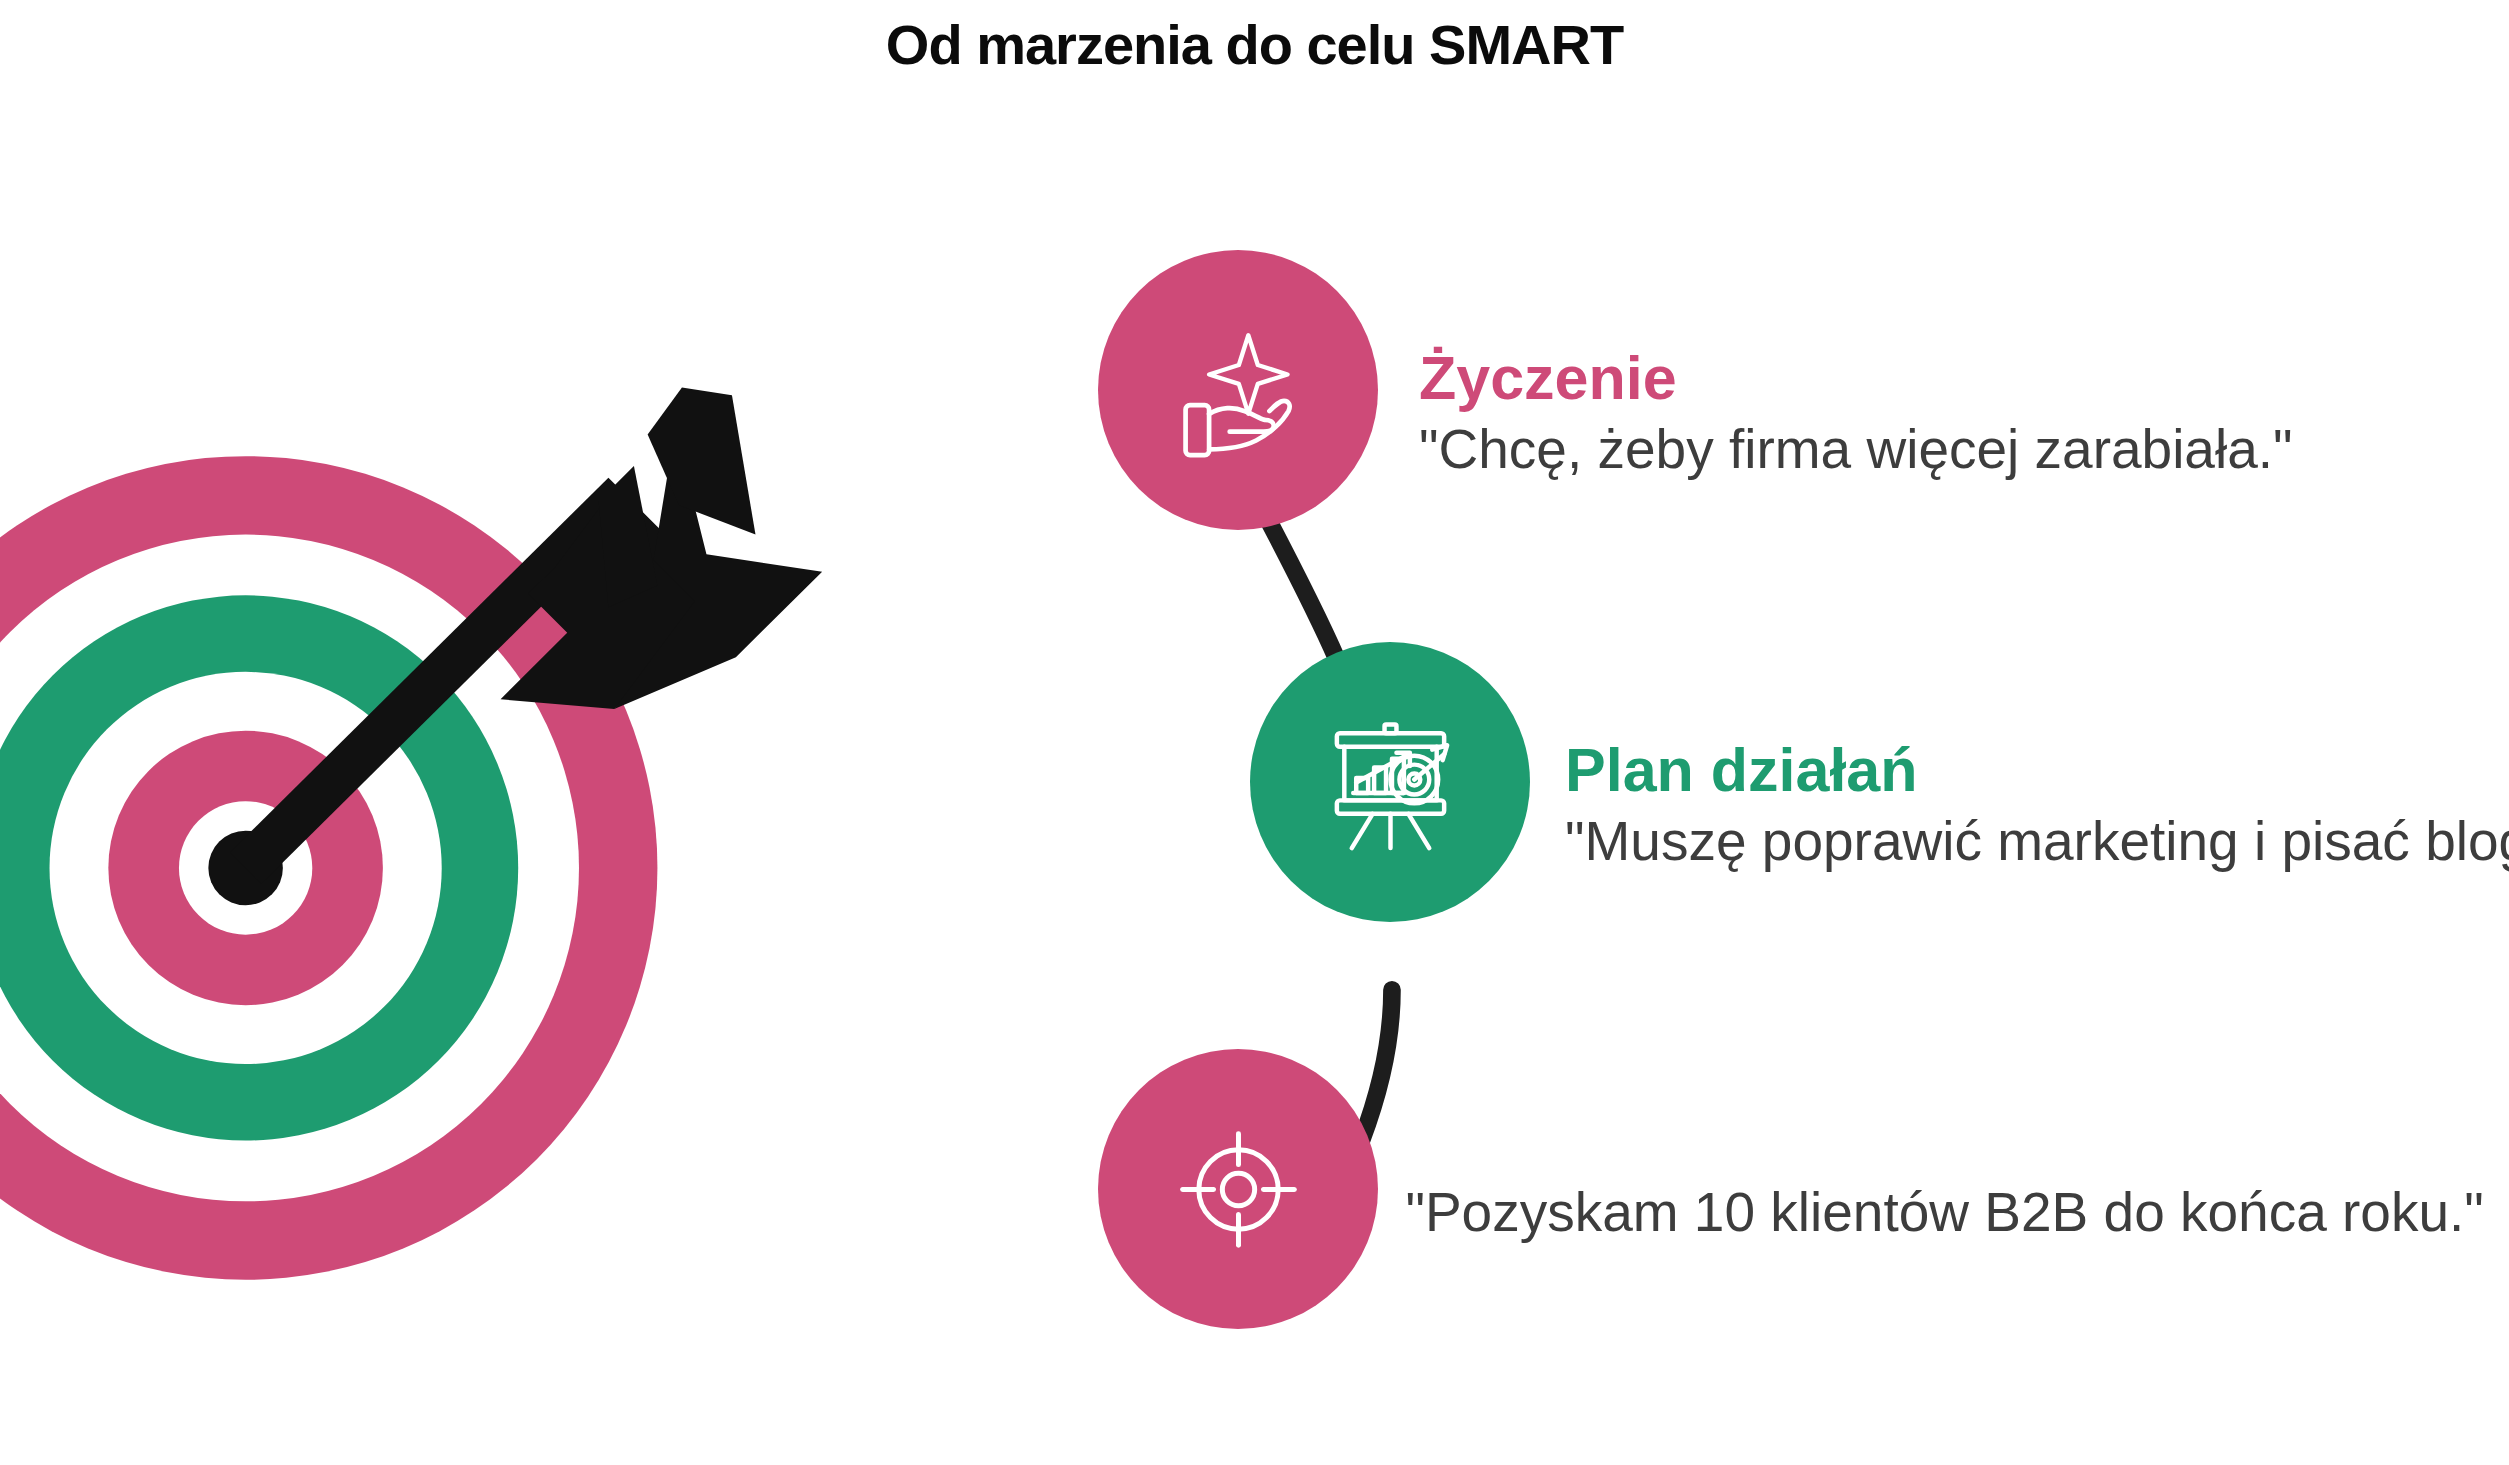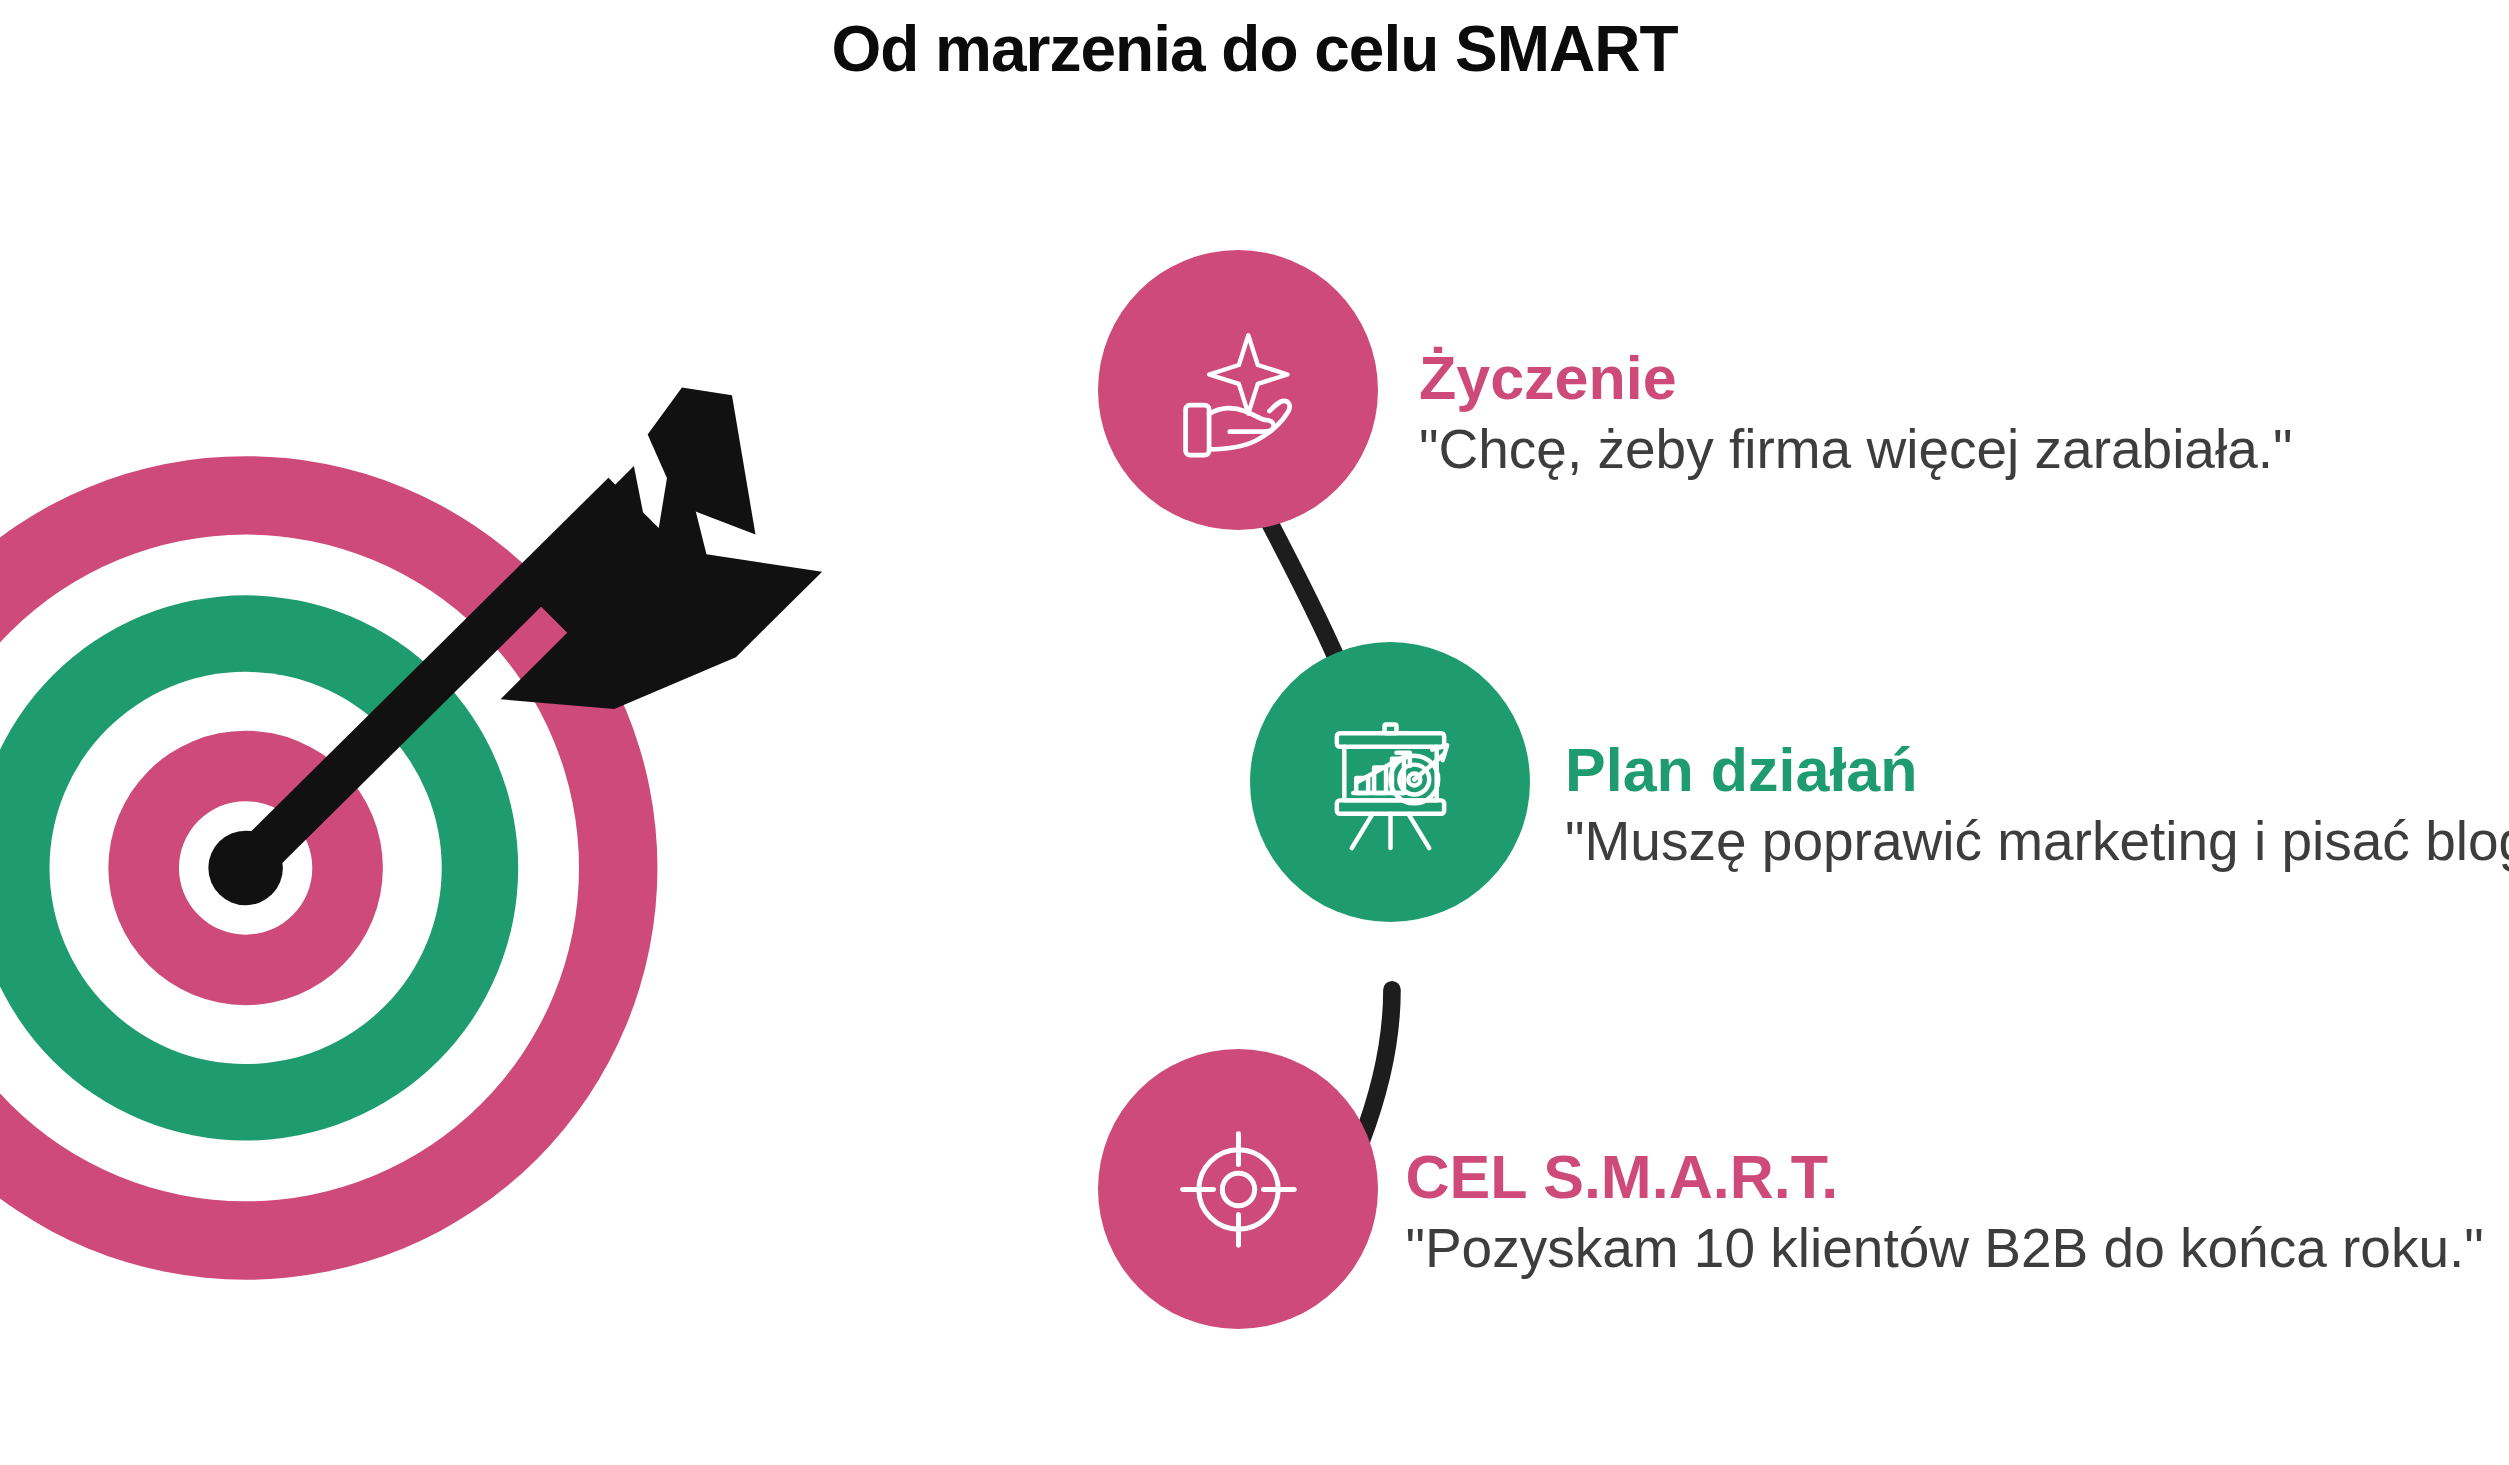--- a/index.html
+++ b/index.html
@@ -16,21 +16,21 @@
     background: #ffffff;
   }
 
   #page-title {
     position: absolute;
     top: 11.8px;
     left: 0;
     width: 2509px;
     text-align: center;
     font-family: "Liberation Sans", sans-serif;
-    font-size: 64px;
+    font-size: 56px;
     font-weight: bold;
     letter-spacing: -1px;
     color: #0b0b0b;
     white-space: nowrap;
   }
 
   
   #target-illustration {
     position: absolute;
     left: -176px;
@@ -203,19 +203,18 @@
           <circle cx="50" cy="50" r="27"></circle>
           <circle cx="50" cy="50" r="11"></circle>
           <path d="M50 12 L50 33"></path>
           <path d="M50 67 L50 88"></path>
           <path d="M12 50 L33 50"></path>
           <path d="M67 50 L88 50"></path>
         </g>
       </svg>
     </div>
     <div class="step-text">
-      <div class="step-heading" style="color:#CE4A78;">CEL S.M.A.R.T.</div>
       <div class="step-quote">"Pozyskam 10 klientów B2B do końca roku."</div>
     </div>
   </div>
 
 </div>
 
 
 </body></html>

